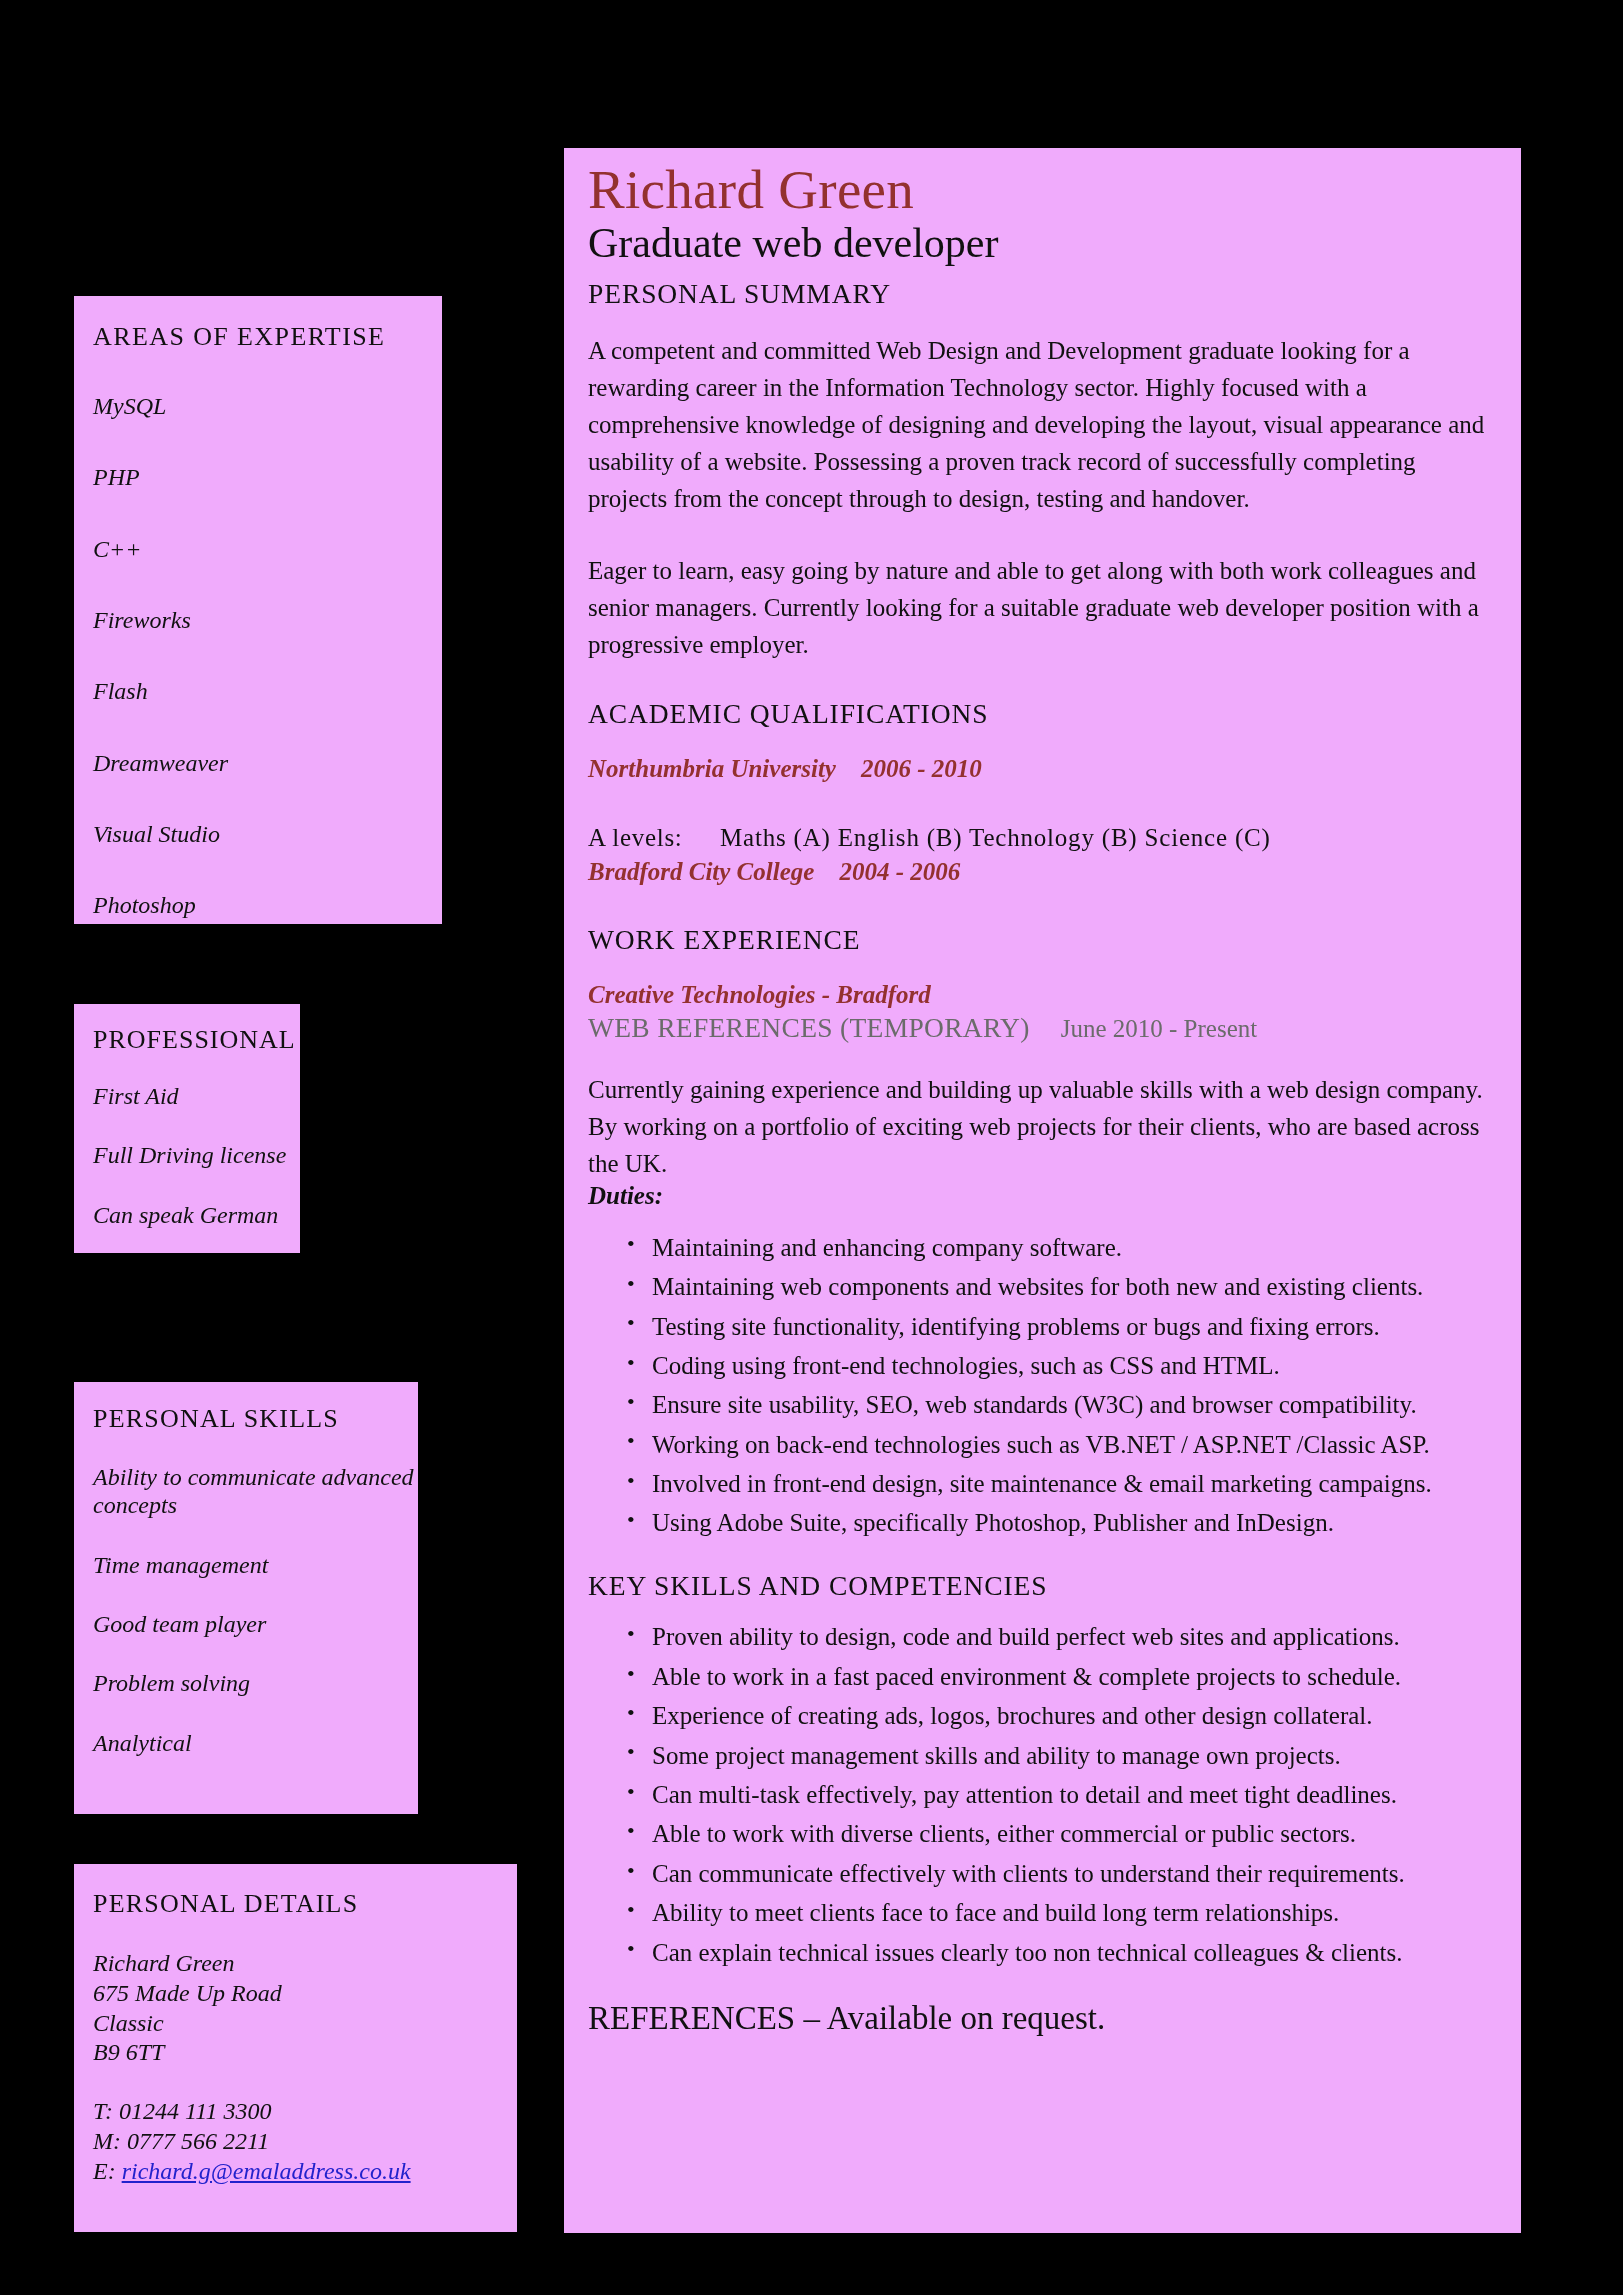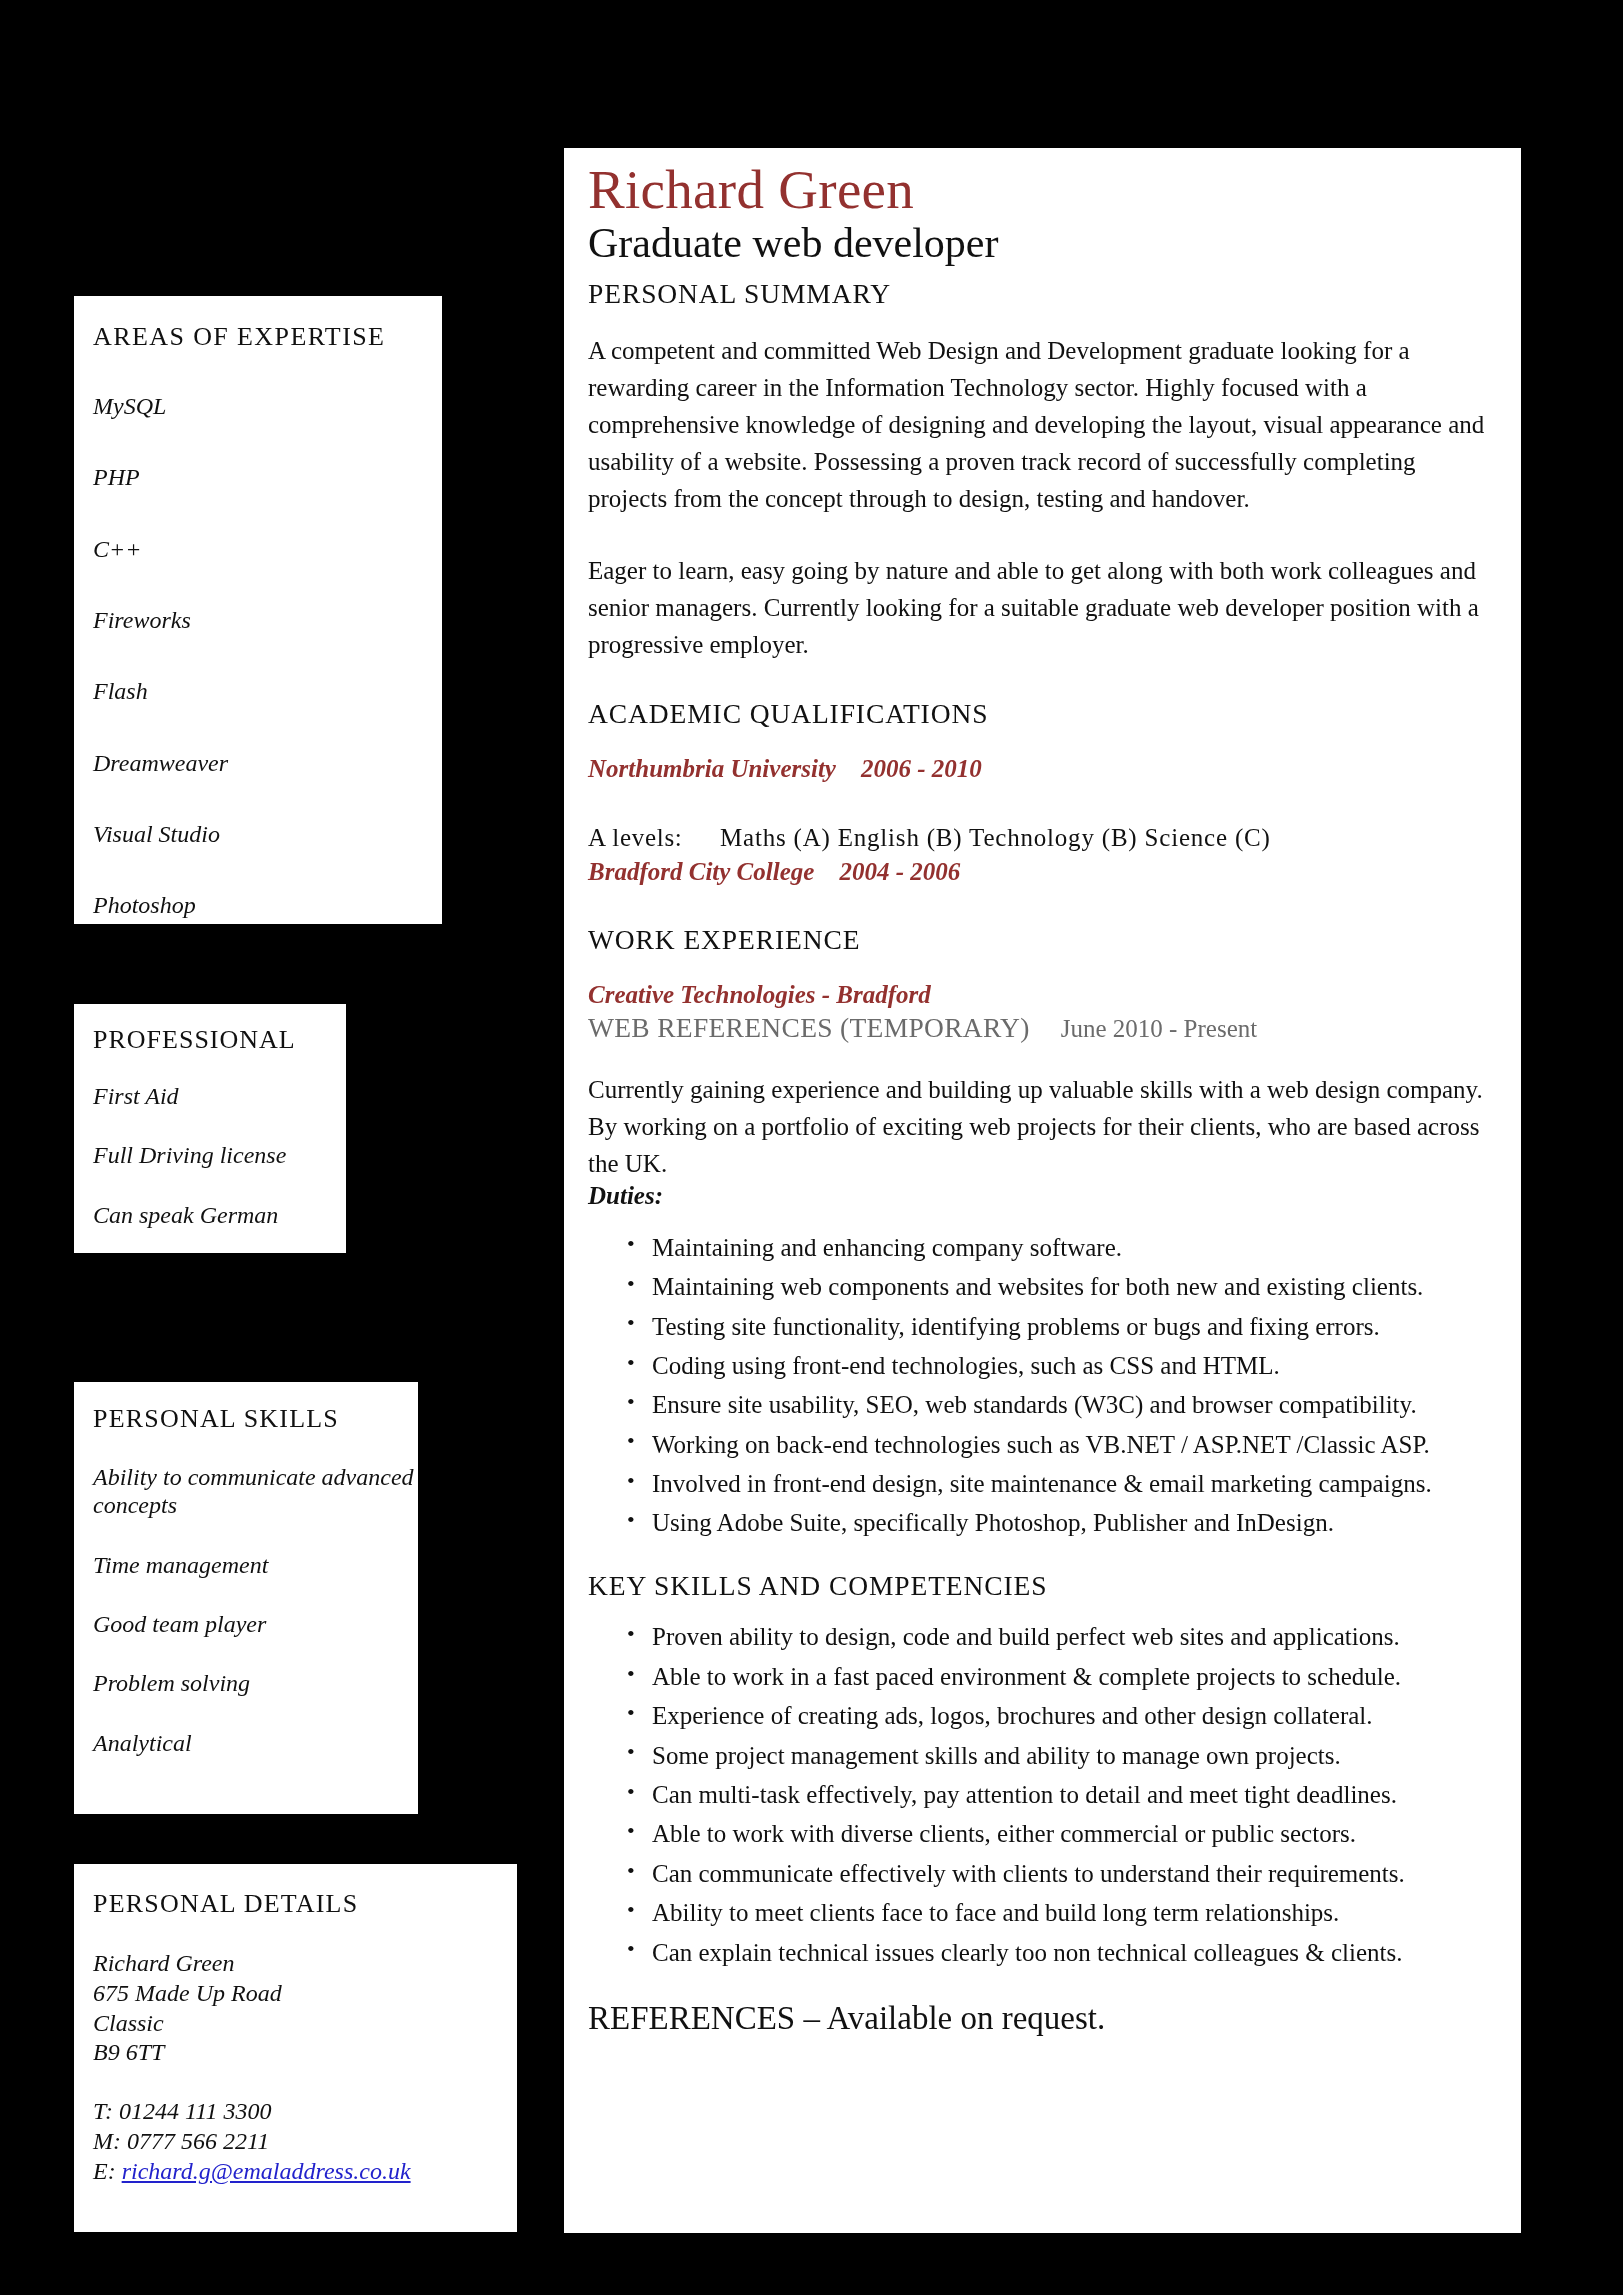--- a/index.html
+++ b/index.html
@@ -13,26 +13,26 @@
     height: 2295px;
     position: relative;
     overflow: hidden;
     font-family: "Liberation Serif", "DejaVu Serif", serif;
     -webkit-font-smoothing: antialiased;
   }
 
   
   .panel {
     position: absolute;
-    background: #ffffff;
+    background: #f0abfc;
     box-sizing: border-box;
   }
 
   #panel-expertise  { left: 74px; top: 296px;  width: 368px;  height: 628px; }
-  #panel-professional { left: 74px; top: 1004px; width: 272px; height: 249px; }
+  #panel-professional { left: 74px; top: 1004px; width: 226px; height: 249px; }
   #panel-personal-skills { left: 74px; top: 1382px; width: 344px; height: 432px; }
   #panel-personal-details { left: 74px; top: 1864px; width: 443px; height: 368px; }
   #panel-main { left: 564px; top: 148px; width: 957px; height: 2085px; }
 
   
   .side-head {
     font-family: "Liberation Serif", "DejaVu Serif", serif;
     font-size: 26px;
     letter-spacing: 1px;
     color: #111111;

